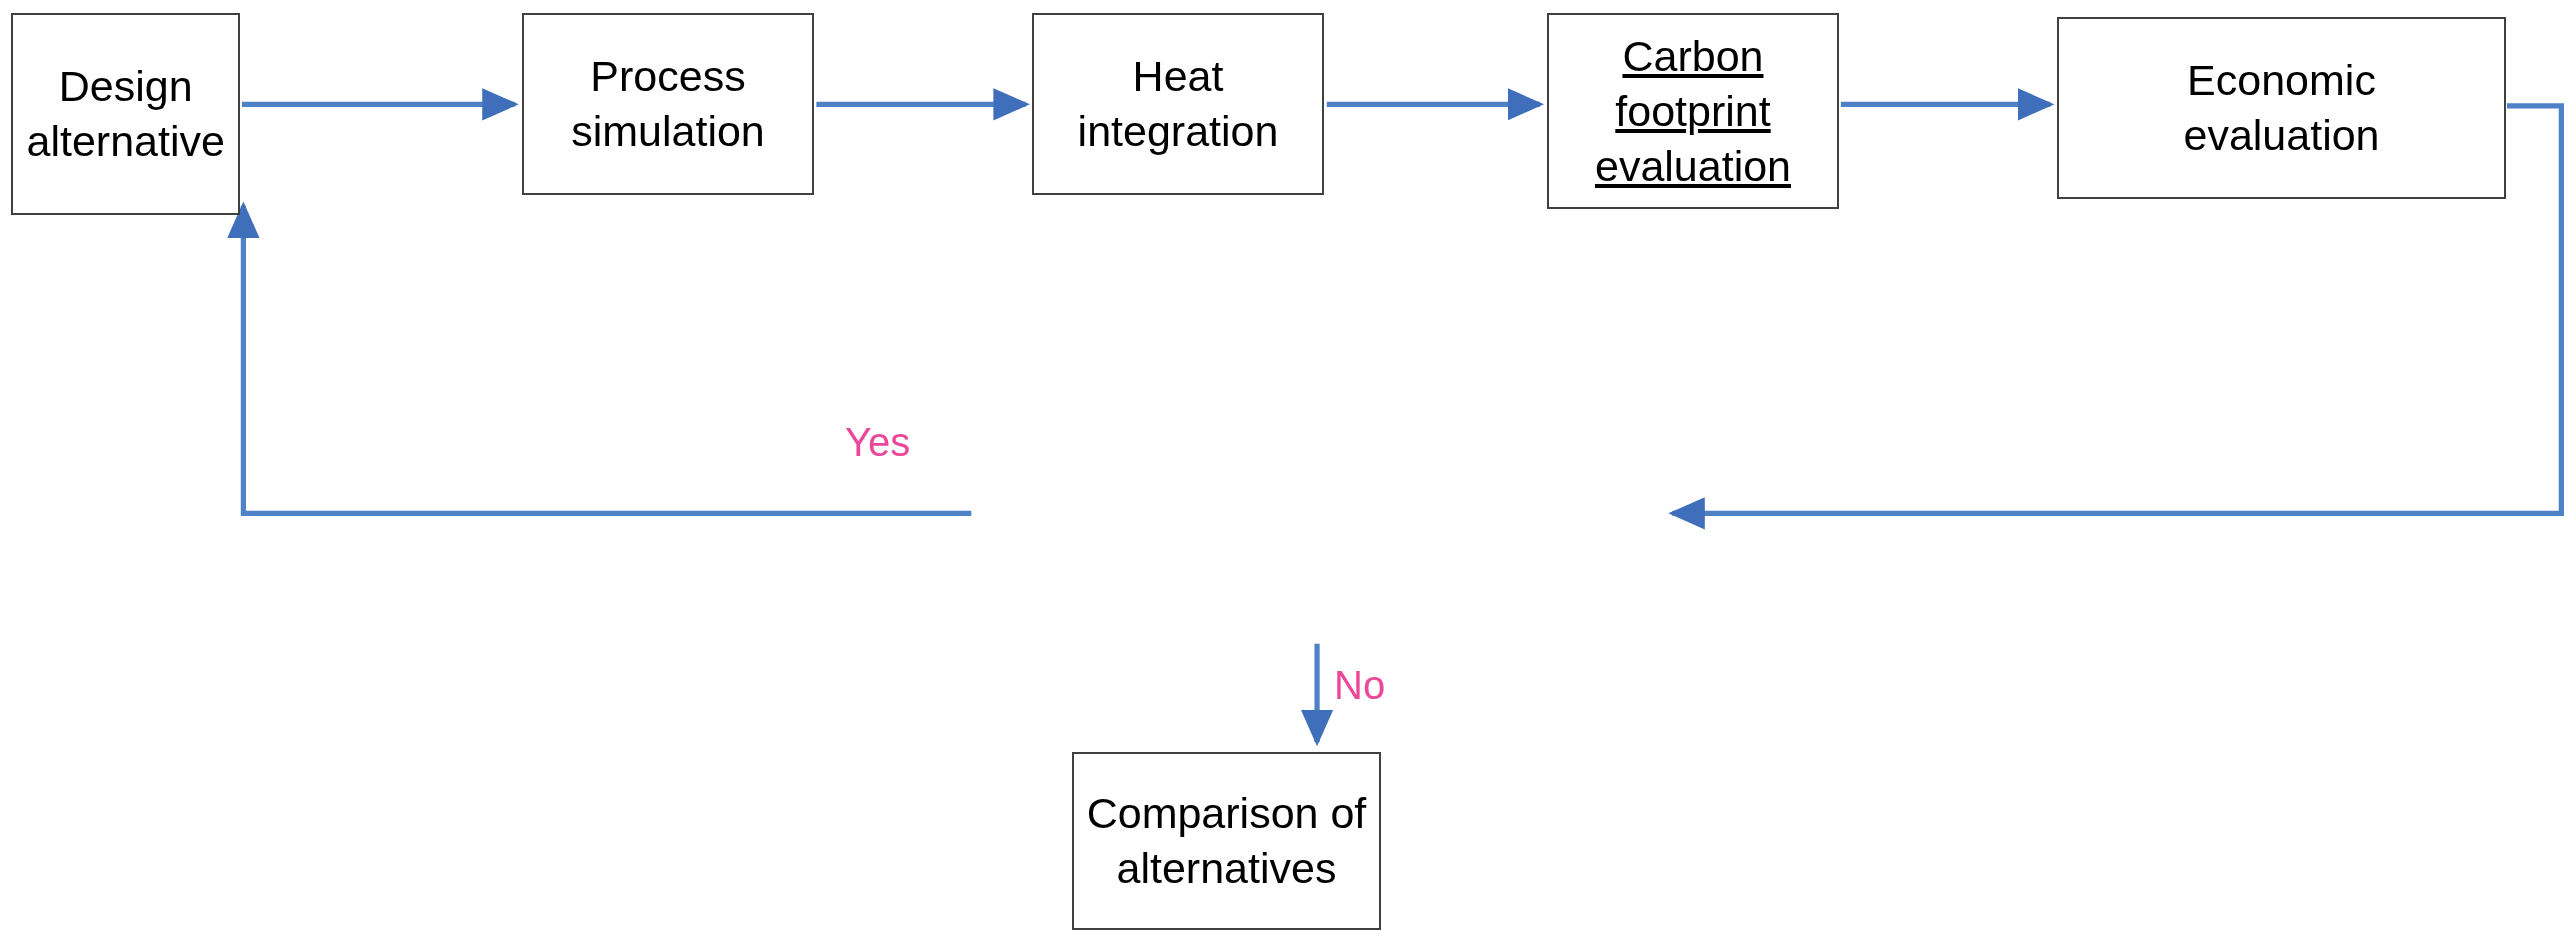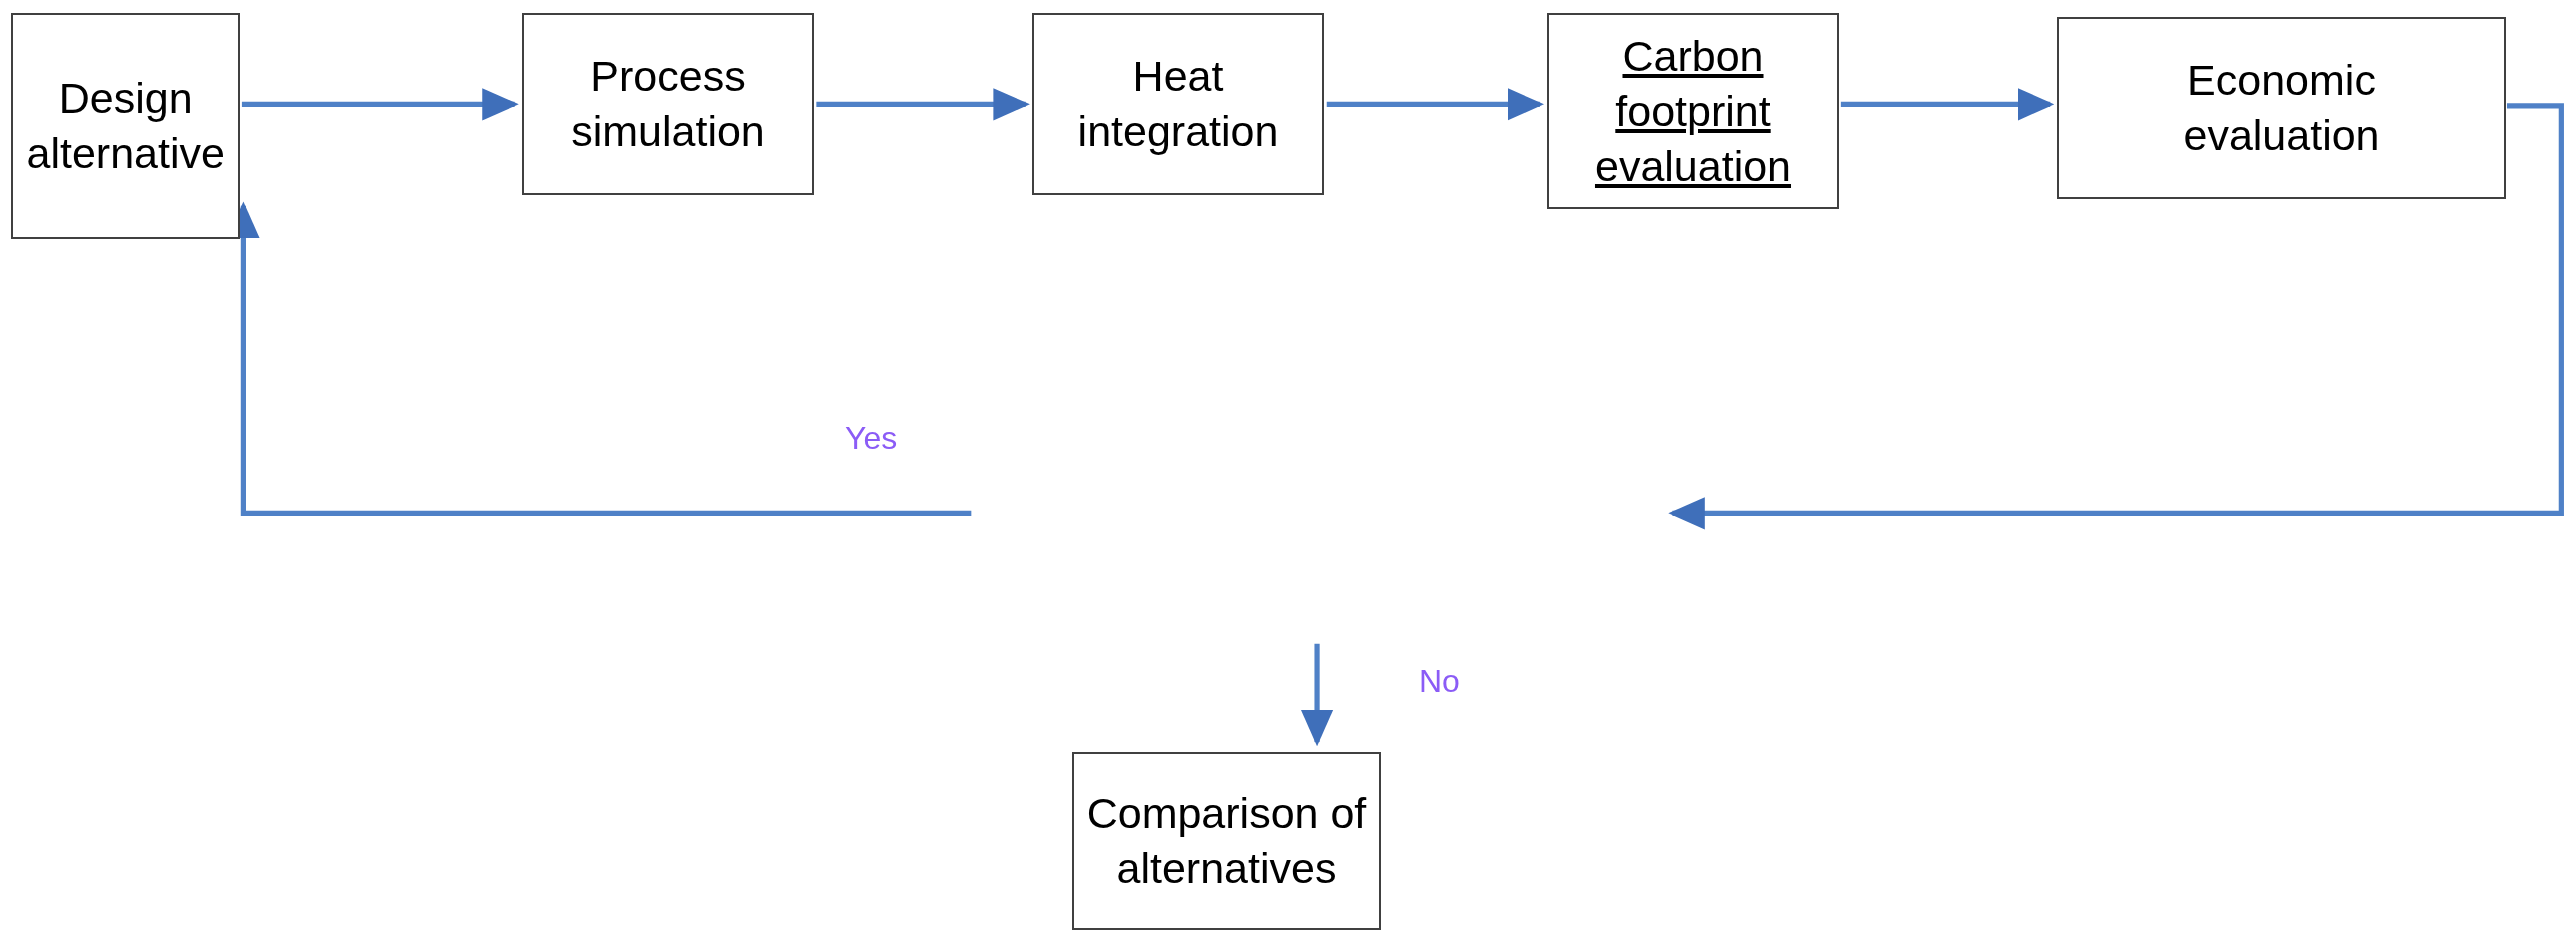--- a/index.html
+++ b/index.html
@@ -30,21 +30,21 @@
     justify-content: center;
     text-align: center;
     line-height: 1.28;
     font-size: 43px;
     color: #000000;
     font-family: "Liberation Sans", sans-serif;
     font-stretch: condensed;
     padding: 0 7.5px;
     white-space: pre-line;
   }
-  #box-design        { left: 11.2px;   top: 13.4px;   width: 229px; height: 226px; }
+  #box-design        { left: 11.2px;   top: 13.4px;   width: 229px; height: 202px; }
   #box-simulation    { left: 522px;  top: 13.4px;   width: 292px; height: 182px; }
   #box-heat          { left: 1032px; top: 13.4px;   width: 292px; height: 182px; }
   #box-carbon        { left: 1547px; top: 13.4px;   width: 292px; height: 196px; text-decoration: underline; }
   #box-economic      { left: 2057px; top: 17px;   width: 449px; height: 182px; }
   #box-comparison    { left: 1072px; top: 752px; width: 309px; height: 178px; }
 
   
   #decision-diamond {
     position: absolute;
     left: 973px;
@@ -81,27 +81,27 @@
     position: absolute;
     left: 0; top: 0;
     width: 2576px;
     height: 947px;
     pointer-events: none;
   }
 
   
   .edge-label {
     position: absolute;
-    font-size: 32px;
-    color: #8b5cf6;
+    font-size: 40px;
+    color: #ec4899;
     font-family: "Liberation Sans", sans-serif;
     white-space: nowrap;
   }
   #label-yes { left: 845px; top: 420px; }
-  #label-no  { left: 1419px; top: 663px; }
+  #label-no  { left: 1334px; top: 663px; }
 </style>
 </head>
 <body>
 
 <div id="stage">
 
   <svg id="connectors" viewBox="0 0 3456 1271" xmlns="http://www.w3.org/2000/svg">
     <defs>
       <marker id="arrowhead" markerWidth="7" markerHeight="7" refX="6.2" refY="3.5" orient="auto" markerUnits="strokeWidth">
         <path d="M0,0.4 L7,3.5 L0,6.6 z" fill="#3F6FBA"></path>

